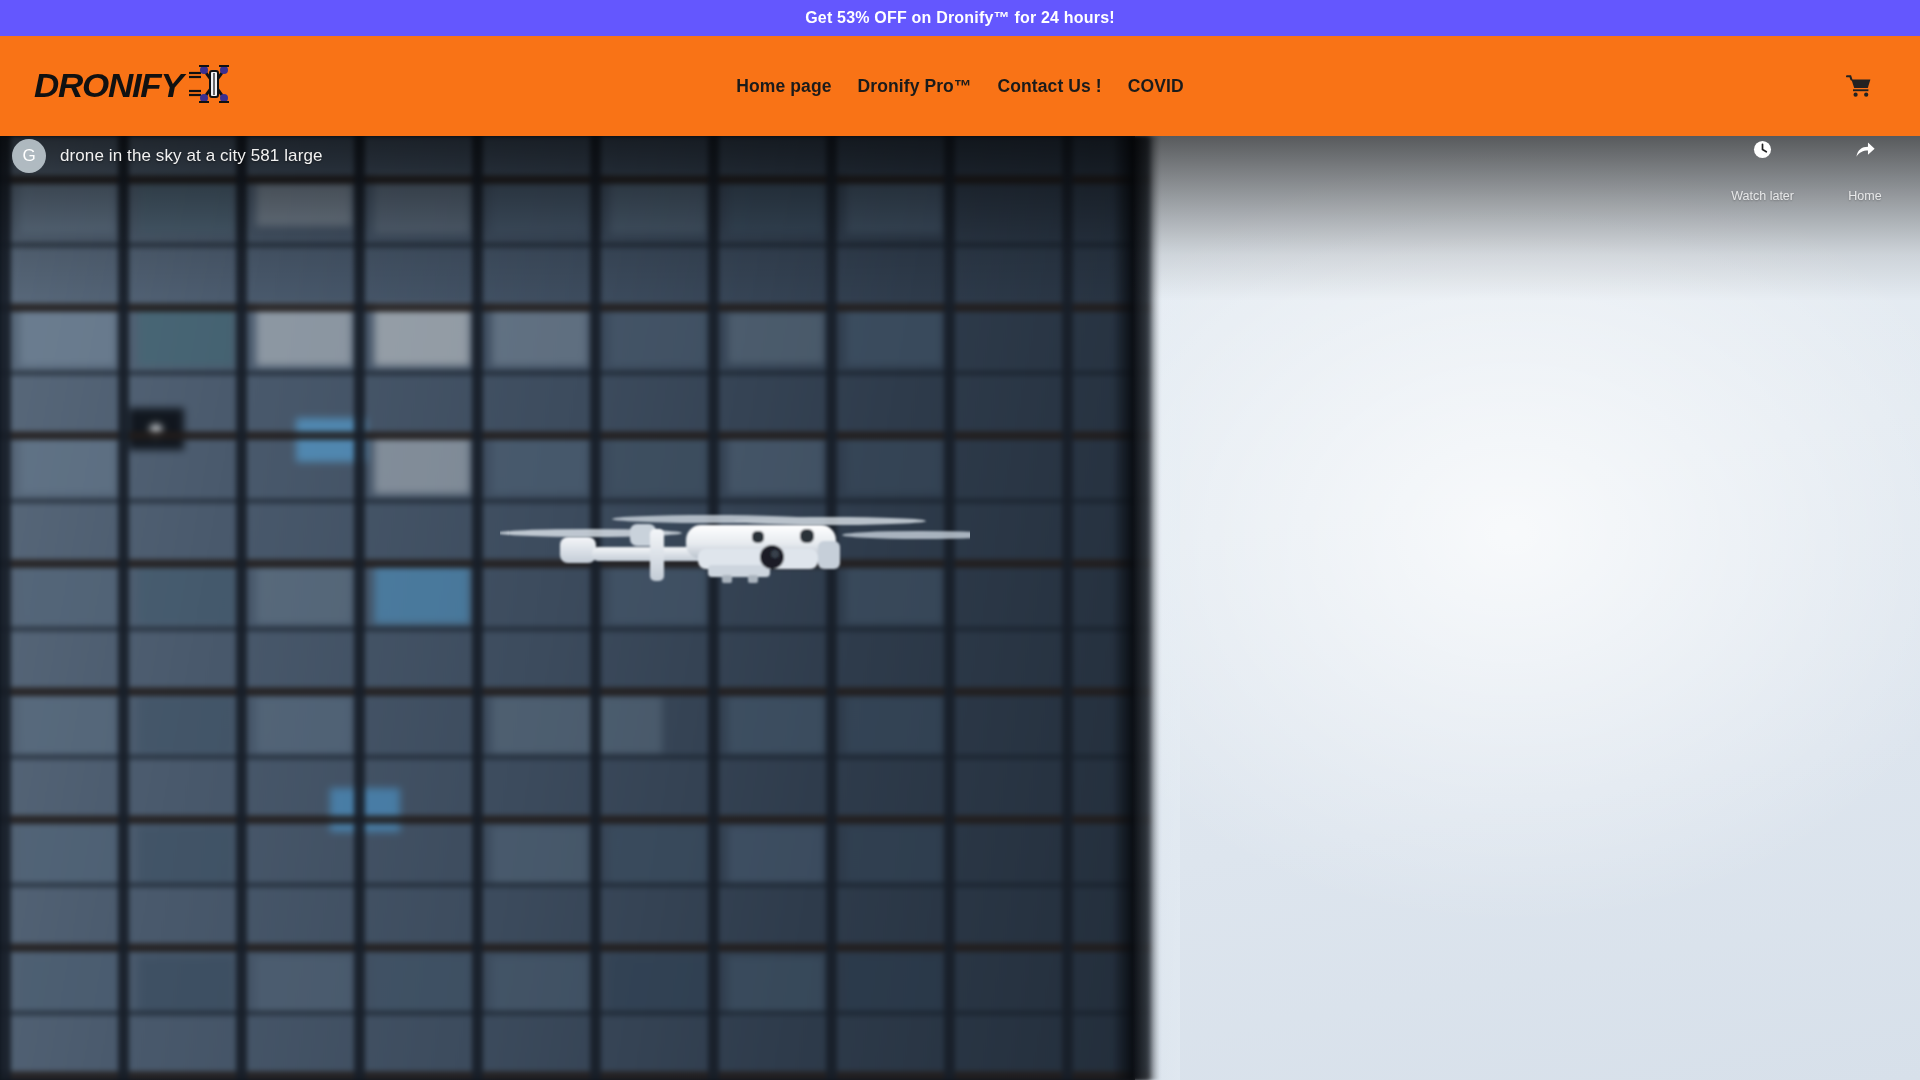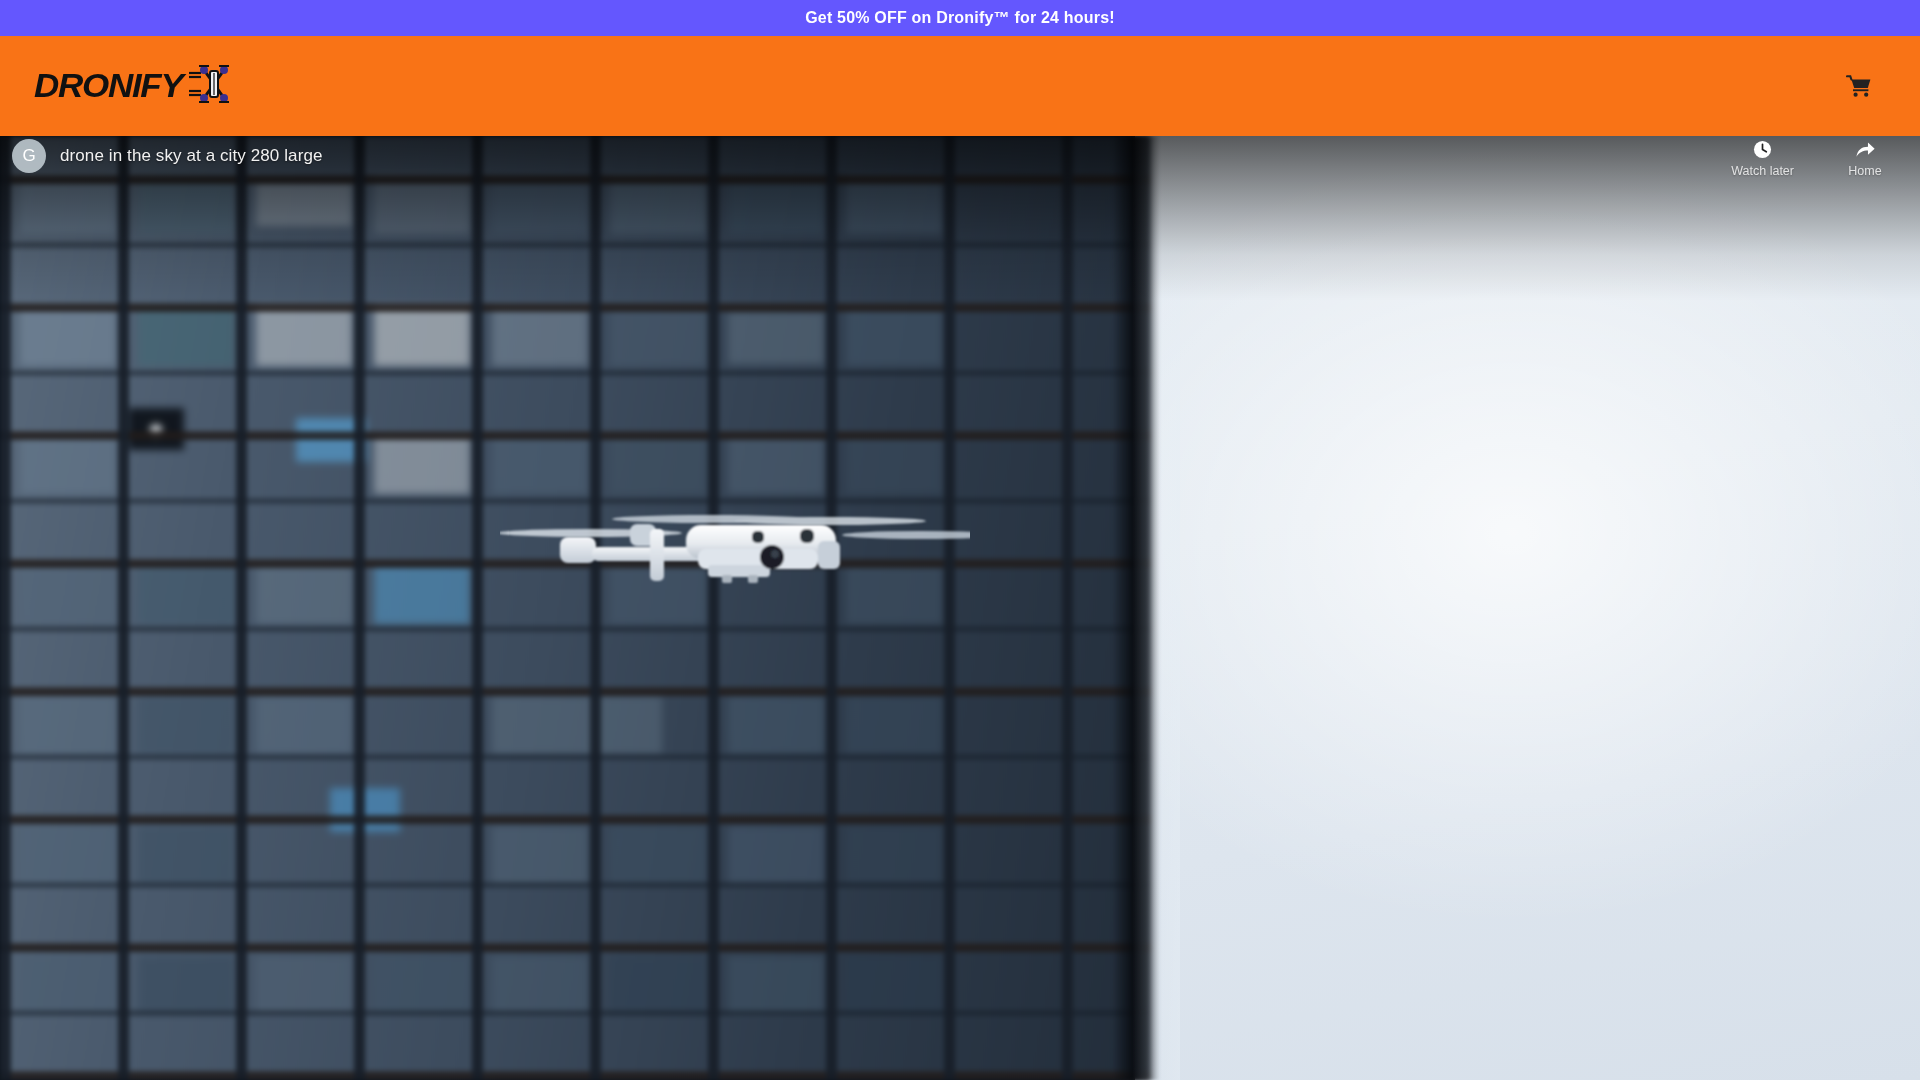--- a/index.html
+++ b/index.html
@@ -186,27 +186,28 @@
   }
   .player-action .glyph{
     height:22px; display:flex; align-items:center; justify-content:center;
   }
   .player-action .caption{
     color:#ffffff;
     font-size:12.5px;
     opacity:.78;
     white-space:nowrap;
     text-shadow:0 1px 2px rgba(0,0,0,.35);
+    margin-top:25px;
   }
 </style>
 </head>
 <body>
 
 <div class="promo-bar">
-  <span class="promo-text">Get 50% OFF on Dronify™ for 24 hours!</span>
+  <span class="promo-text">Get 53% OFF on Dronify™ for 24 hours!</span>
 </div>
 
 <header class="site-header">
 
   <div class="brand">
     <span class="brand-word">DRONIFY</span>
     <span class="brand-drone">
       <svg width="52" height="44" viewBox="0 0 52 44">
         <line x1="1" y1="11" x2="13" y2="11" stroke="#111" stroke-width="2.2"></line>
         <line x1="1" y1="15" x2="13" y2="15" stroke="#111" stroke-width="2.2"></line>
@@ -221,20 +222,26 @@
         <circle cx="16" cy="36" r="4" fill="#3b2f8f"></circle>
         <circle cx="36" cy="36" r="4" fill="#3b2f8f"></circle>
         <line x1="11" y1="4" x2="21" y2="4" stroke="#111" stroke-width="2"></line>
         <line x1="31" y1="4" x2="41" y2="4" stroke="#111" stroke-width="2"></line>
         <line x1="11" y1="40" x2="21" y2="40" stroke="#111" stroke-width="2"></line>
         <line x1="31" y1="40" x2="41" y2="40" stroke="#111" stroke-width="2"></line>
       </svg>
     </span>
   </div>
 
+  <nav class="main-nav">
+    <a class="nav-link">Home page</a>
+    <a class="nav-link">Dronify Pro™</a>
+    <a class="nav-link">Contact Us !</a>
+    <a class="nav-link">COVID</a>
+  </nav>
 
   <div class="cart-btn">
     <svg width="26" height="24" viewBox="0 0 26 24">
       <path d="M1 2.3h3.3l1.1 3.2" stroke="#222" stroke-width="2.1" fill="none" stroke-linecap="round"></path>
       <path d="M5.4 5.5h19l-2.6 8.6H8.2z" fill="#222"></path>
       <rect x="7" y="15.3" width="15.4" height="1.9" fill="#222"></rect>
       <circle cx="9.6" cy="20.7" r="2.1" fill="#222"></circle>
       <circle cx="20.2" cy="20.7" r="2.1" fill="#222"></circle>
     </svg>
   </div>
@@ -357,21 +364,21 @@
         </g>
       </svg>
     </div>
 
     <div class="player-scrim"></div>
 
     <div class="player-topbar">
 
       <div class="video-owner">
         <div class="owner-avatar">G</div>
-        <div class="video-title">drone in the sky at a city 280 large</div>
+        <div class="video-title">drone in the sky at a city 581 large</div>
       </div>
 
       <div class="player-actions">
 
         <div class="player-action">
           <span class="glyph">
             <svg width="19" height="19" viewBox="0 0 20 20">
               <circle cx="10" cy="10" r="9" fill="#ffffff"></circle>
               <path d="M10 4.6V10l4 2.4" stroke="#1f1f1f" stroke-width="1.8" fill="none" stroke-linecap="round" stroke-linejoin="round"></path>
             </svg>

